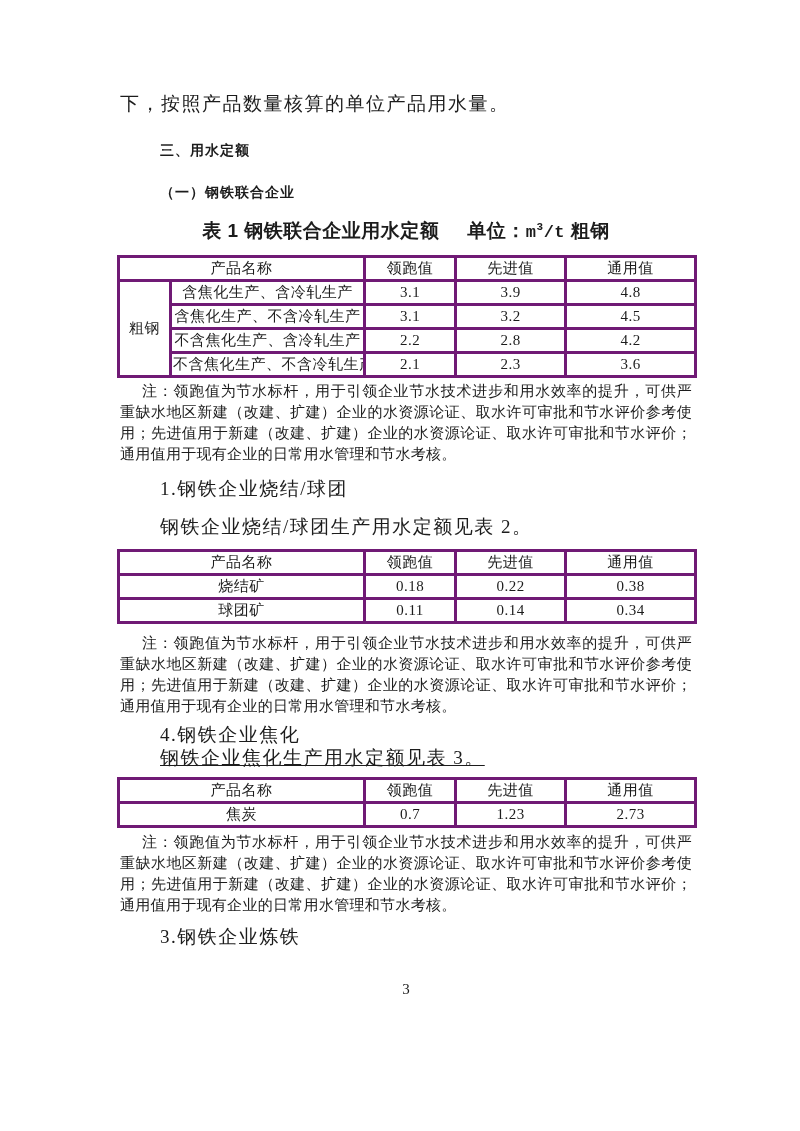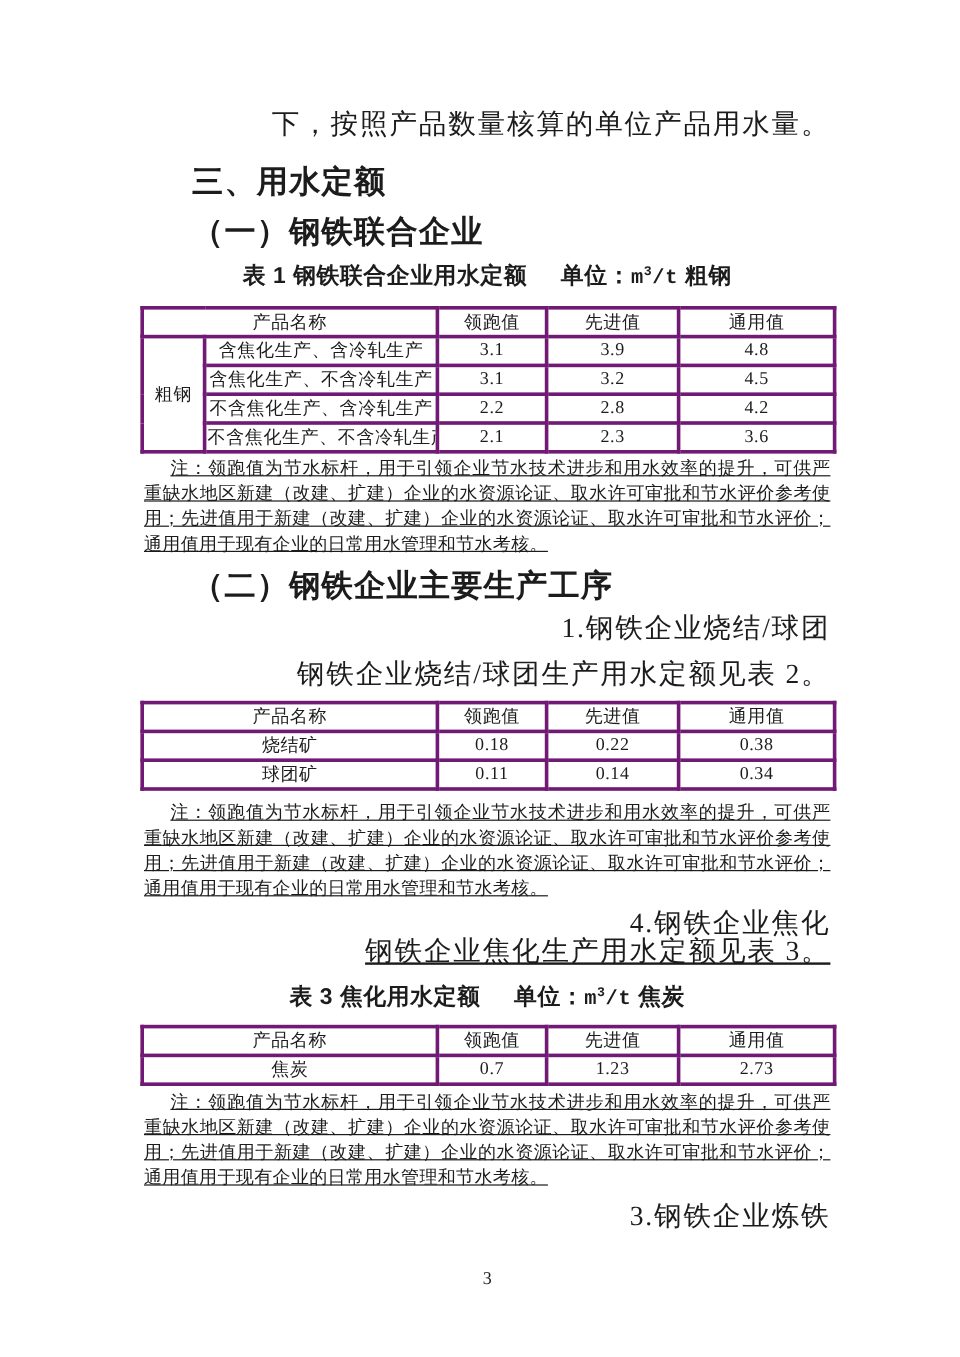--- a/index.html
+++ b/index.html
@@ -11,33 +11,32 @@
     width: 800px;
     height: 1131px;
     color: #1c1c1c;
     font-family: "Liberation Serif", "DejaVu Serif", serif;
     overflow: hidden;
   }
   .content {
     padding: 93px 108px 0 120px;
   }
   .body-text {
-    font-size: 23px;
+    font-size: 19px;
     line-height: 22px;
     letter-spacing: 1.5px;
     margin: 0;
-    text-align: right;
   }
   .indent {
     text-indent: 40px;
   }
   .h-bold {
-    font-family: Liberation Sans, sans-serif;
+    font-family: Liberation Mono, monospace;
     font-weight: bold;
-    font-size: 26px;
+    font-size: 14px;
     line-height: 24px;
     letter-spacing: 1px;
     margin: 0;
     text-indent: 40px;
   }
   .h1 { margin-top: 24px; }
   .s1 { margin-top: 18px; }
   .s1-intro { margin-top: 15px; }
   .tbl-title {
     font-family: "Liberation Sans", "DejaVu Sans", sans-serif;
@@ -80,21 +79,20 @@
   .t1 { margin-top: 10px; }
   .t2 { margin-top: 11px; }
   .t3 { margin-top: 8px; }
   .note {
     font-size: 15px;
     line-height: 21px;
     letter-spacing: 0.3px;
     text-align: justify;
     text-indent: 22px;
     margin: 0;
-    text-decoration: underline;
   }
   .note1 { margin-top: 3px; }
   .note2 { margin-top: 9px; }
   .note3 { margin-top: 4px; }
   .s2 { margin-top: 11px; }
   .sub1 { margin-top: 13px; }
   .sub1-intro { margin-top: 16px; }
   .t2-title { margin-top: 16px; }
   .sub2 { margin-top: 7px; }
   .sub2-intro { margin-top: 1px; text-decoration: underline; }
@@ -161,21 +159,20 @@
         <td>不含焦化生产、不含冷轧生产</td>
         <td>2.1</td>
         <td>2.3</td>
         <td>3.6</td>
       </tr>
     </tbody>
   </table>
 
   <p class="note note1">注：领跑值为节水标杆，用于引领企业节水技术进步和用水效率的提升，可供严重缺水地区新建（改建、扩建）企业的水资源论证、取水许可审批和节水评价参考使用；先进值用于新建（改建、扩建）企业的水资源论证、取水许可审批和节水评价；通用值用于现有企业的日常用水管理和节水考核。</p>
 
-  <p class="h-bold s2">（二）钢铁企业主要生产工序</p>
 
   <p class="body-text indent sub1">1.钢铁企业烧结/球团</p>
 
   <p class="body-text indent sub1-intro">钢铁企业烧结/球团生产用水定额见表 2。</p>
 
 
   <table class="dtable t2">
     <colgroup>
       <col style="width:246px">
         <col style="width:91px">
@@ -205,21 +202,20 @@
       </tr>
     </tbody>
   </table>
 
   <p class="note note2">注：领跑值为节水标杆，用于引领企业节水技术进步和用水效率的提升，可供严重缺水地区新建（改建、扩建）企业的水资源论证、取水许可审批和节水评价参考使用；先进值用于新建（改建、扩建）企业的水资源论证、取水许可审批和节水评价；通用值用于现有企业的日常用水管理和节水考核。</p>
 
   <p class="body-text indent sub2">4.钢铁企业焦化</p>
 
   <p class="body-text indent sub2-intro">钢铁企业焦化生产用水定额见表 3。</p>
 
-  <p class="tbl-title t3-title"><span>表 3 焦化用水定额</span><span class="unit-part"><span>单位：</span><span class="mono"><span>m</span><sup>3</sup><span>/t</span></span> <span>焦炭</span></span></p>
 
   <table class="dtable t3">
     <colgroup>
       <col style="width:246px">
         <col style="width:91px">
         <col style="width:110px">
         <col style="width:130px">
     </colgroup>
     <thead>
       <tr>

